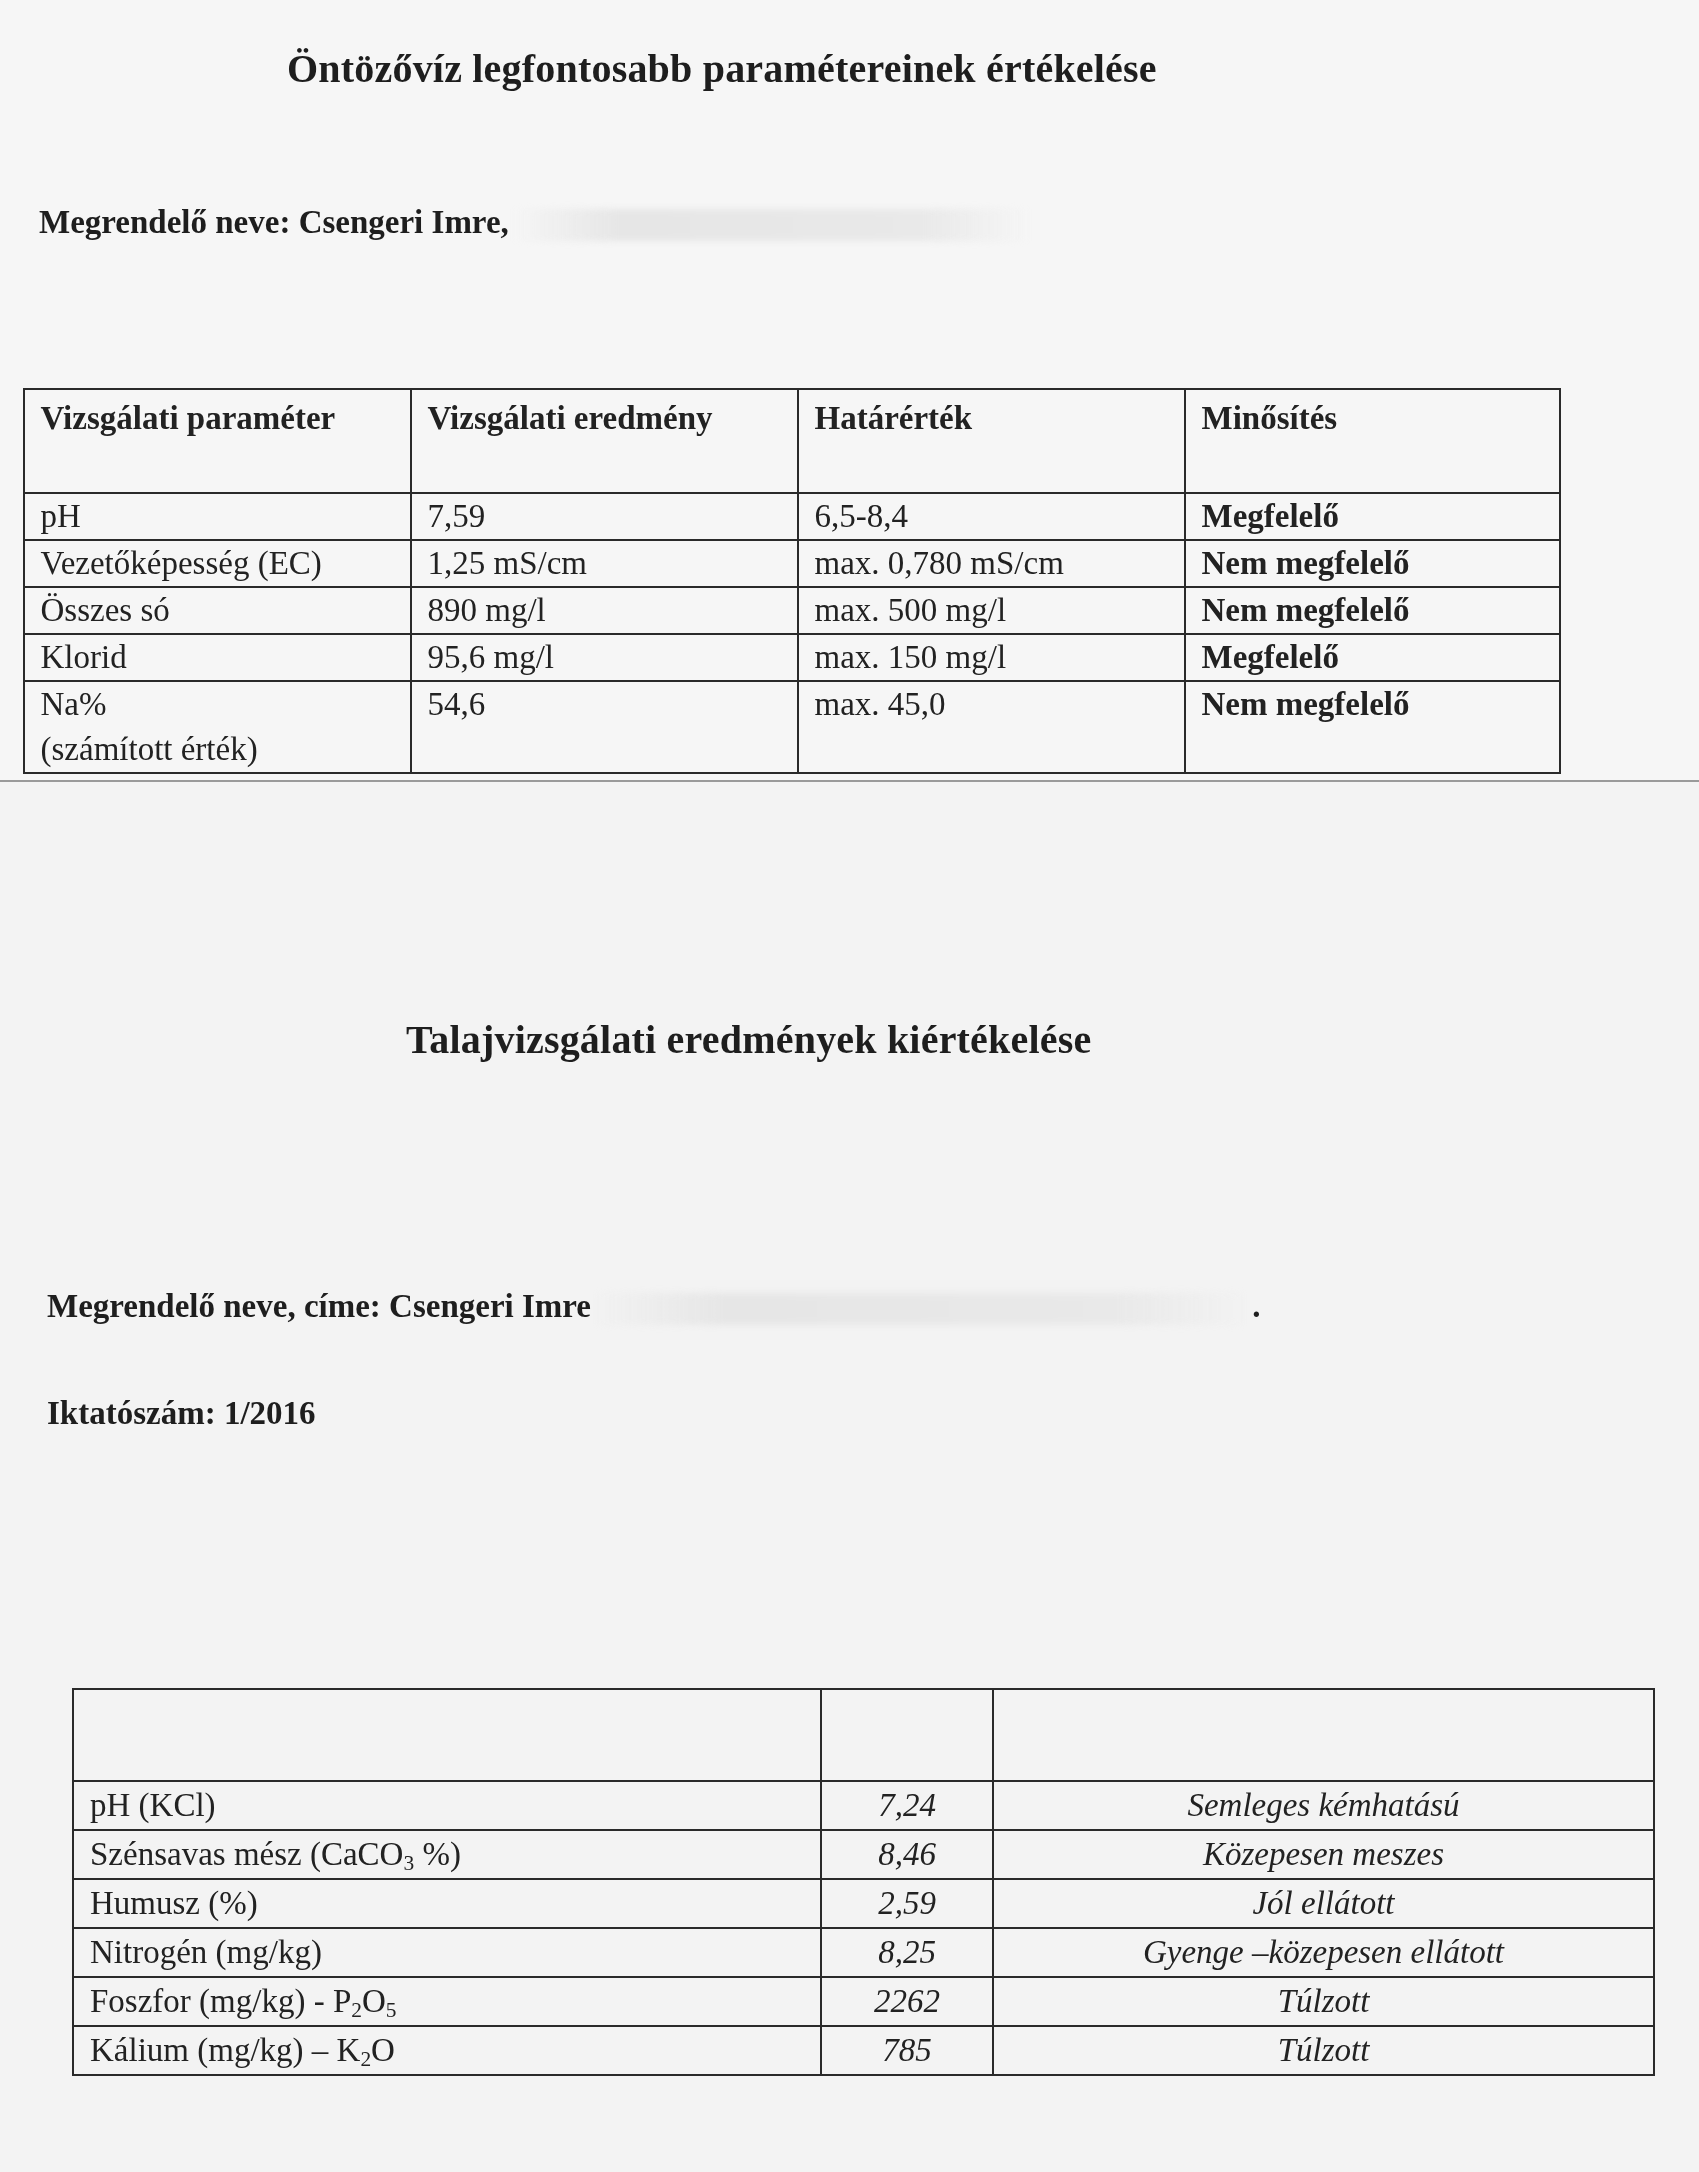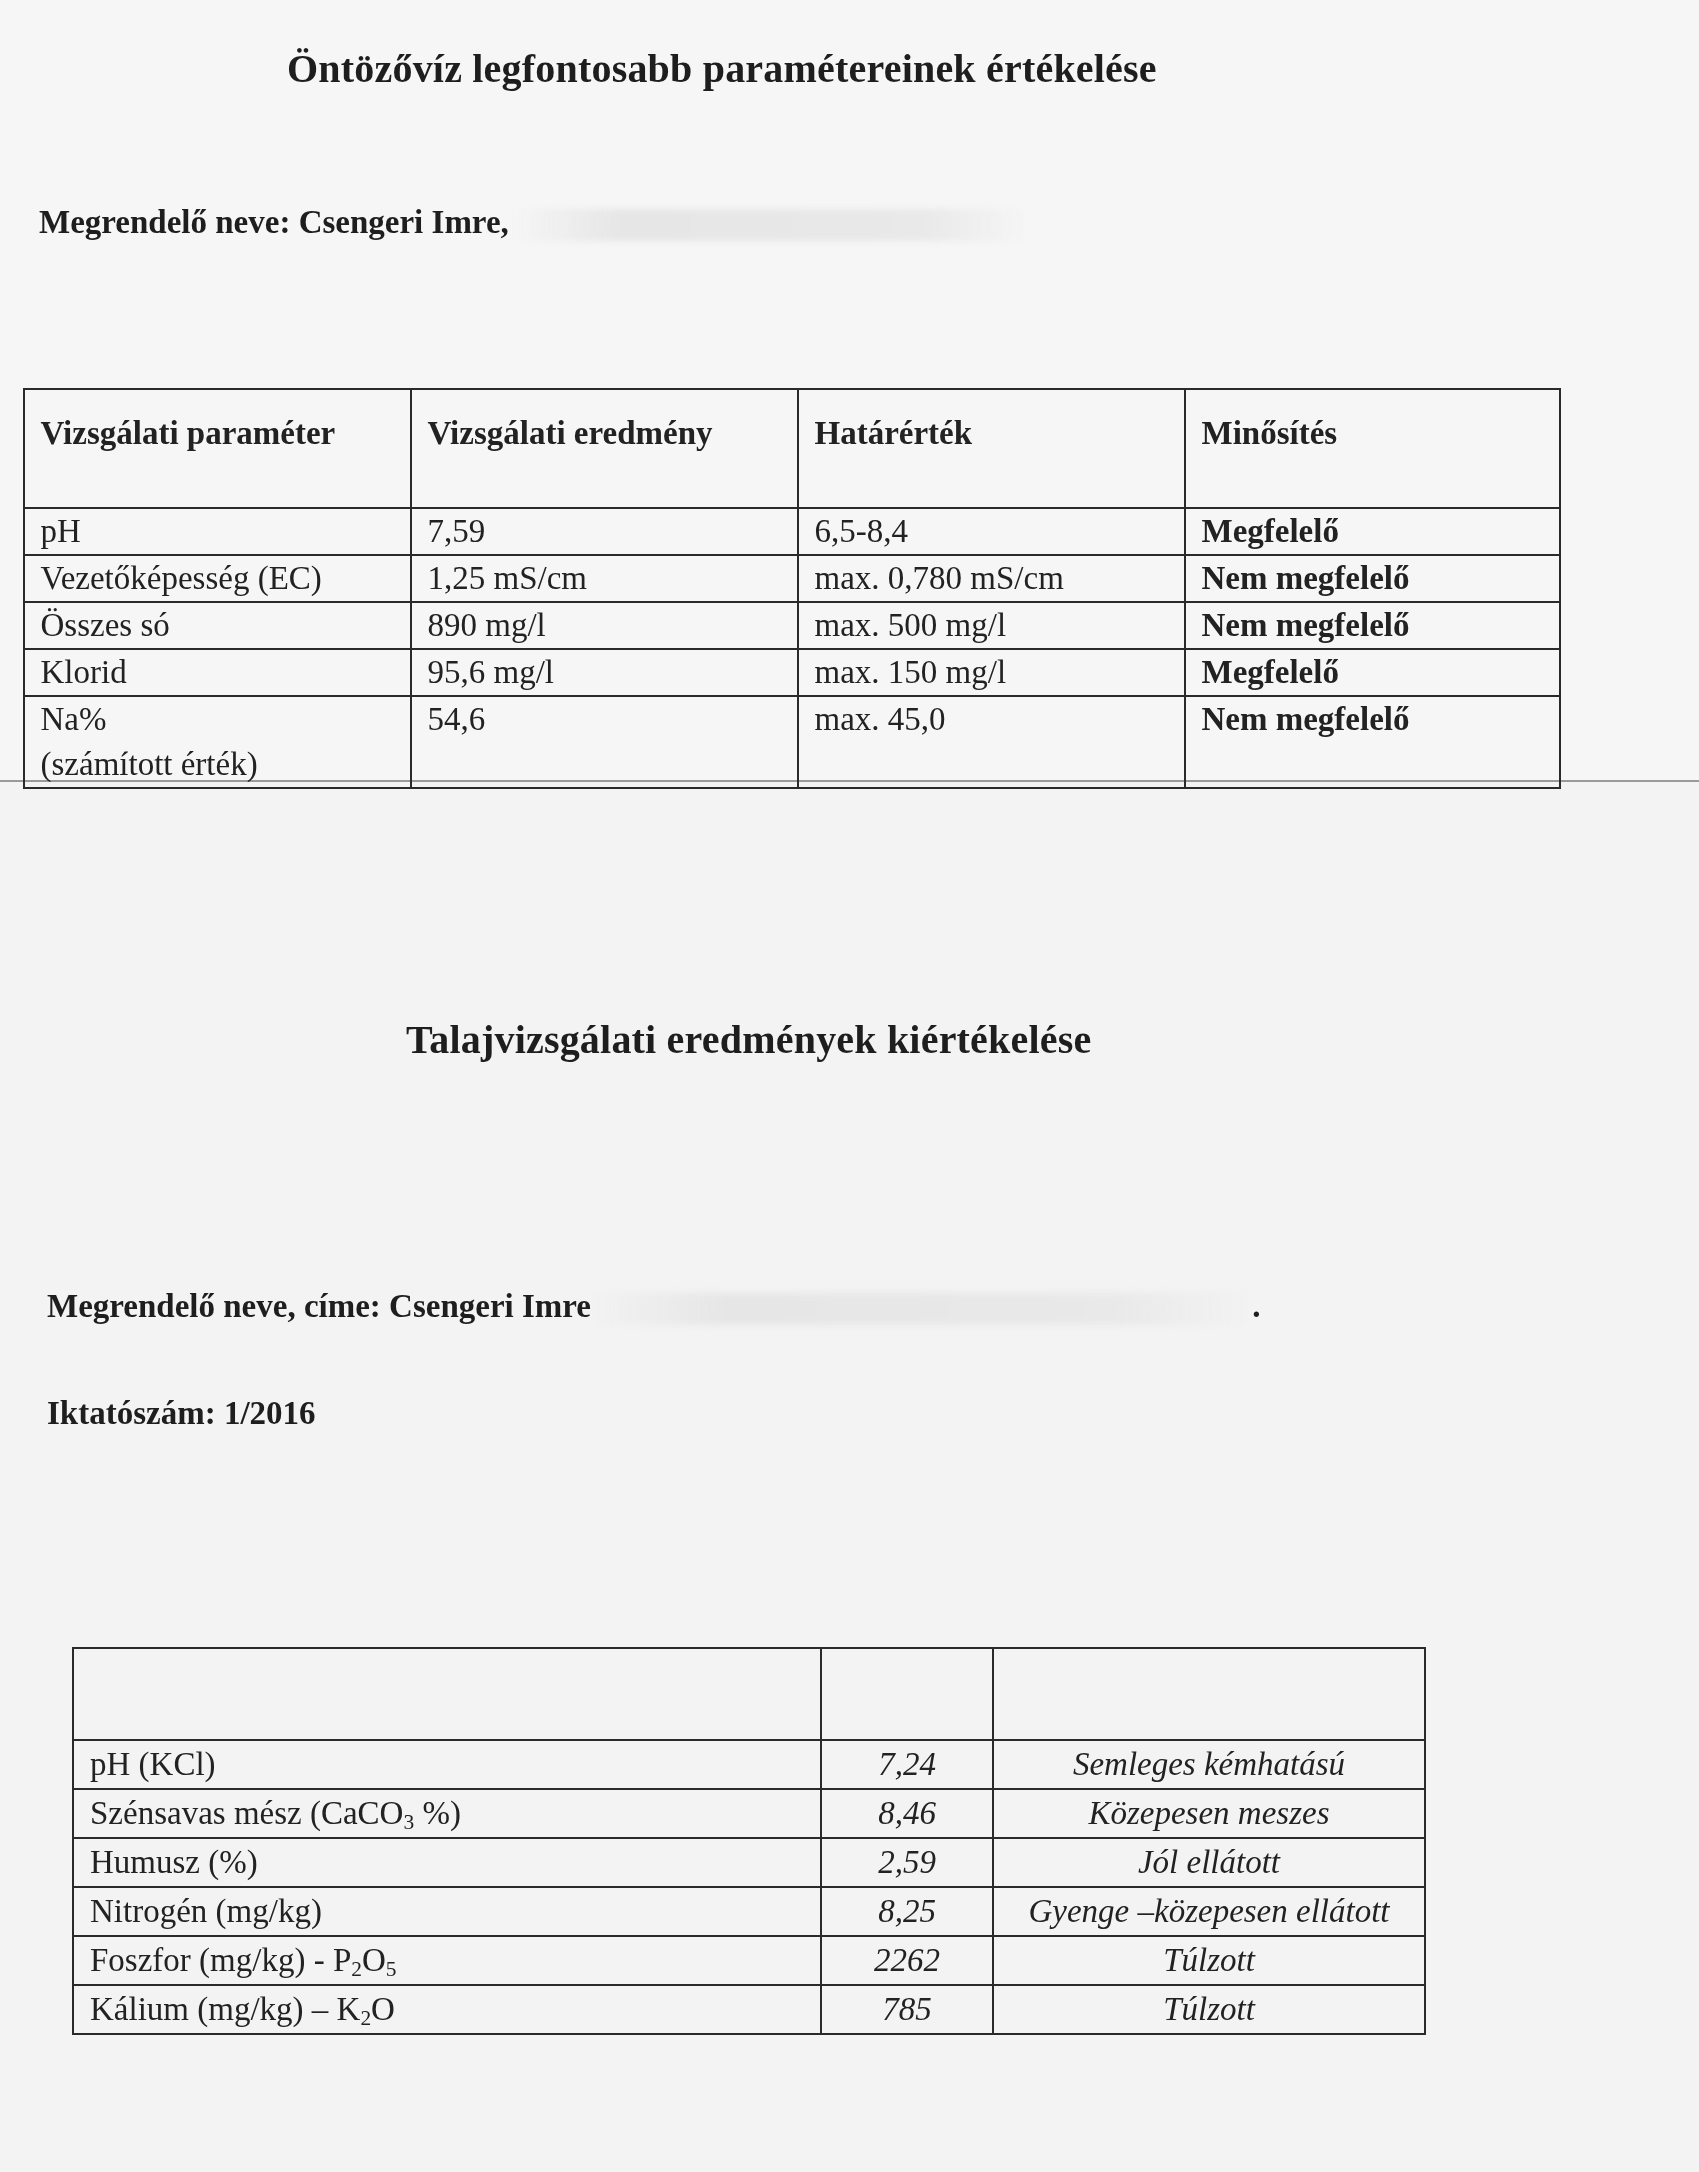--- a/index.html
+++ b/index.html
@@ -39,28 +39,28 @@
     filter: blur(3.2px);
   }
   .redact-1 { width: 514px; margin-left: 4.8px; }
   .redact-2 { width: 658px; margin-left: 0; }
   .trailing-dot { margin-left: 3.2px; }
 
   table { border-collapse: collapse; position: absolute; }
   td, th { border: 2px solid #2a2a2a; padding: 0 16px; vertical-align: top; text-align: left; }
 
   .water-table { left: 22.5px; top: 388px; width: 1538px; font-size: 33px; }
-  .water-table th { font-weight: bold; height: 95px; padding-top: 22px; line-height: 42px; }
+  .water-table th { font-weight: bold; height: 95px; padding-top: 7px; line-height: 42px; }
   .water-table td { line-height: 45px; height: 45px; }
   .water-table td.rating { font-weight: bold; border-radius: 6px; }
   .water-table .col1 { width: 353px; }
   .water-table .col2 { width: 353px; }
   .water-table .col3 { width: 353px; }
 
-  .soil-table { left: 72px; top: 1647px; width: 1354px; font-size: 33px; }
+  .soil-table { left: 72px; top: 1688px; width: 1583px; font-size: 33px; }
   .soil-table .head-row td { height: 90px; }
   .soil-table td { height: 45px; line-height: 47px; }
   .soil-table td.value, .soil-table td.assessment { text-align: center; font-style: italic; }
   .soil-table .c1 { width: 714px; }
   .soil-table .c2 { width: 138px; }
   sub { font-size: 0.65em; vertical-align: -0.25em; line-height: 0; }
 </style>
 </head>
 <body>
 

